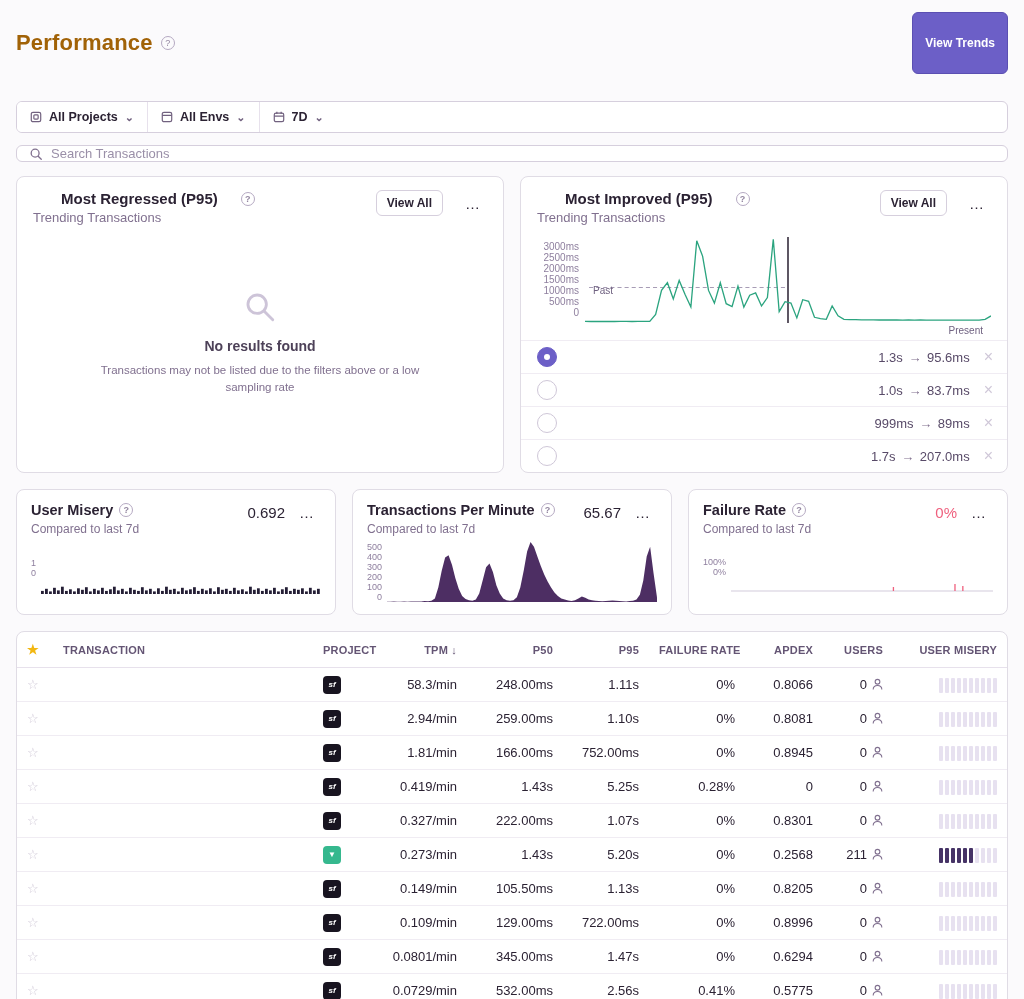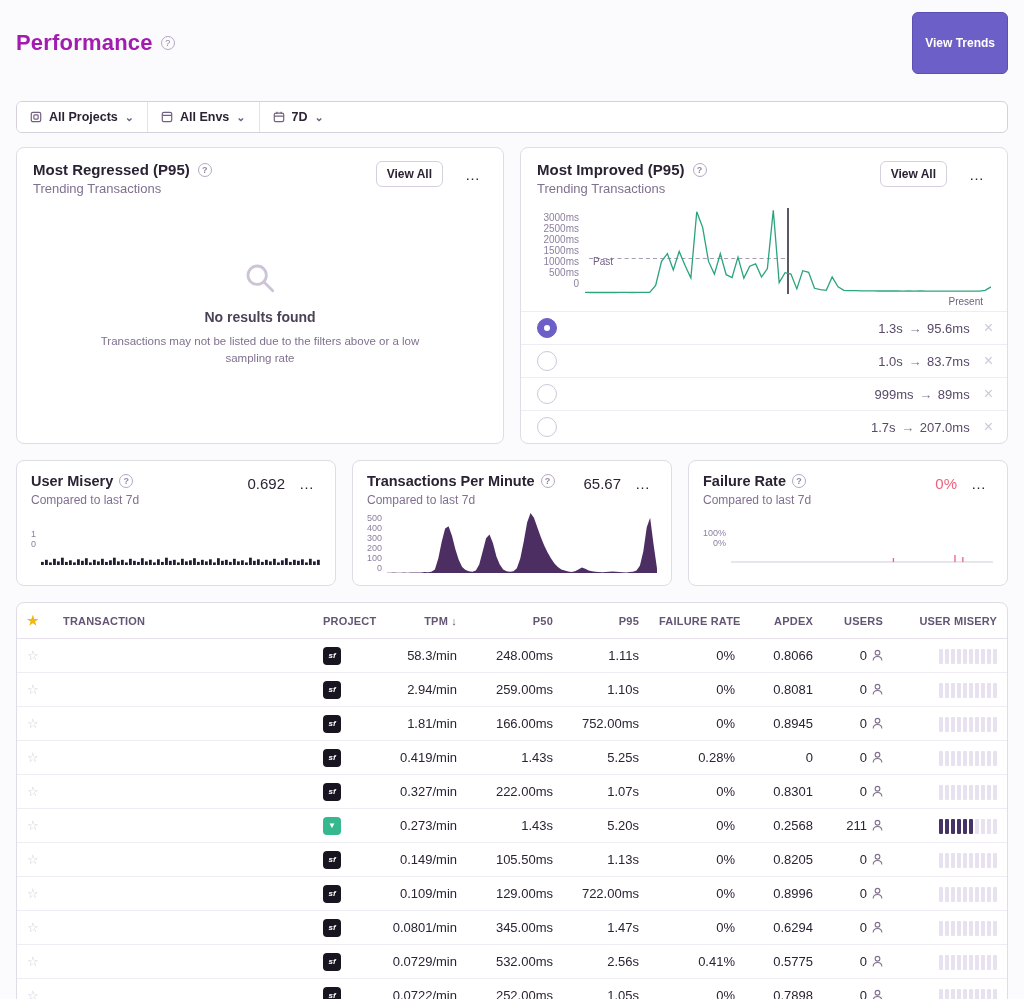--- a/index.html
+++ b/index.html
@@ -3,21 +3,21 @@
 <meta charset="utf-8">
 <style>
   * { box-sizing: border-box; margin:0; padding:0; }
   html,body { width:1024px; height:999px; overflow:hidden; }
   body { font-family:"Liberation Sans", sans-serif; background:#fbfafc; color:#2b2233; }
   .page { padding:0 16px; }
 
   
   .page-header { display:flex; justify-content:space-between; align-items:center; padding:12px 0 8px; }
   .title-wrap { display:flex; align-items:center; gap:8px; }
-  h1 { font-size:22px; font-weight:bold; color:#a21caf; letter-spacing:0.2px; }
+  h1 { font-size:22px; font-weight:bold; color:#a16207; letter-spacing:0.2px; }
   .help-icon { width:14px; height:14px; border:1px solid #b5a9c2; border-radius:50%; color:#9386a0;
     font-size:9px; display:inline-flex; align-items:center; justify-content:center; flex:0 0 auto; }
   .btn-primary { background:#6c5fc7; color:#fff; border:1px solid #5b4fb2; border-radius:6px;
     font-weight:bold; font-size:12px; padding:23px 12px; font-family:inherit; cursor:pointer; }
 
   
   .tab-bar { display:flex; gap:22px; border-bottom:1px solid #e7e1ec; margin:0 -16px; padding:2px 16px 0; }
   .tab { font-size:13px; color:#3e3446; padding:6px 1px 11px; border-bottom:3px solid transparent; cursor:pointer; }
   .tab.active { color:#6c5fc7; border-bottom-color:#6c5fc7; }
 
@@ -31,21 +31,21 @@
   .f-icon { color:#71617f; display:inline-flex; }
   .search-box { flex:1; display:flex; align-items:center; gap:8px; border:1px solid #d6cfdd; border-radius:6px;
     background:#fff; padding:0 12px; }
   .search-box input { border:none; outline:none; font-size:13px; flex:1; color:#2b2233; background:transparent; font-family:inherit; }
   .search-box input::placeholder { color:#9a8fa8; }
 
   
   .trend-cards { display:flex; gap:16px; }
   .card { background:#fff; border:1px solid #e0dce5; border-radius:8px; flex:1; height:297px; display:flex; flex-direction:column; }
   .card-head { display:flex; justify-content:space-between; align-items:flex-start; padding:13px 16px 6px; }
-  .card-title { font-size:15px; font-weight:bold; display:flex; align-items:center; gap:8px; }
+  .card-title { font-size:15px; font-weight:bold; display:flex; align-items:center; gap:23px;margin-left:28px; }
   .card-sub { font-size:13px; color:#80708f; margin-top:3px; }
   .card-actions { display:flex; align-items:center; gap:16px; }
   .btn-small { background:#fff; border:1px solid #d6cfdd; border-radius:6px; font-size:12px; font-weight:bold;
     padding:5px 10px; color:#2b2233; font-family:inherit; cursor:pointer; }
   .btn-dots { border:none; background:none; font-size:15px; color:#2b2233; padding:2px 6px; cursor:pointer; letter-spacing:1px; }
 
   .empty { flex:1; display:flex; flex-direction:column; align-items:center; justify-content:center; text-align:center; padding-bottom:18px; }
   .empty-icon { color:#cdc4d8; margin-bottom:10px; }
   .empty-title { font-size:14px; font-weight:bold; color:#4d4158; margin-bottom:8px; }
   .empty-desc { font-size:11.5px; color:#80708f; max-width:330px; line-height:1.45; }
@@ -141,20 +141,29 @@
           <svg width="12" height="12" viewBox="0 0 14 14" fill="none" stroke="currentColor" stroke-width="1.4">
               <rect x="1.5" y="2.5" width="11" height="10" rx="2"></rect>
               <line x1="1.5" y1="6" x2="12.5" y2="6"></line>
               <line x1="4.5" y1="1" x2="4.5" y2="3.5"></line>
               <line x1="9.5" y1="1" x2="9.5" y2="3.5"></line>
             </svg>
         </span>
         <span>7D</span>
         <span class="chevron">⌄</span>
       </button>
+    </div>
+    <div class="search-box">
+      <span class="f-icon">
+        <svg width="14" height="14" viewBox="0 0 16 16" fill="none" stroke="#80708f" stroke-width="1.5" stroke-linecap="round">
+            <circle cx="7" cy="7" r="4.5"></circle>
+            <line x1="10.5" y1="10.5" x2="14" y2="14"></line>
+          </svg>
+      </span>
+      <input type="text" placeholder="Search Transactions" style="">
     </div>
   </div>
 
   <div class="trend-cards">
 
     <section class="card">
       <div class="card-head">
         <div>
           <div class="card-title">
             <span>Most Regressed (P95)</span>

